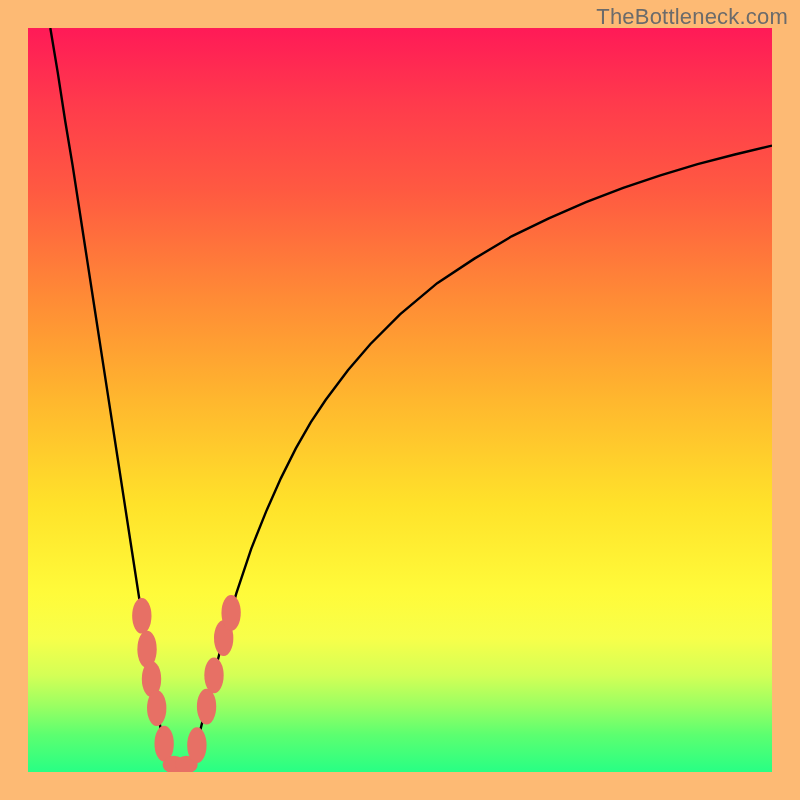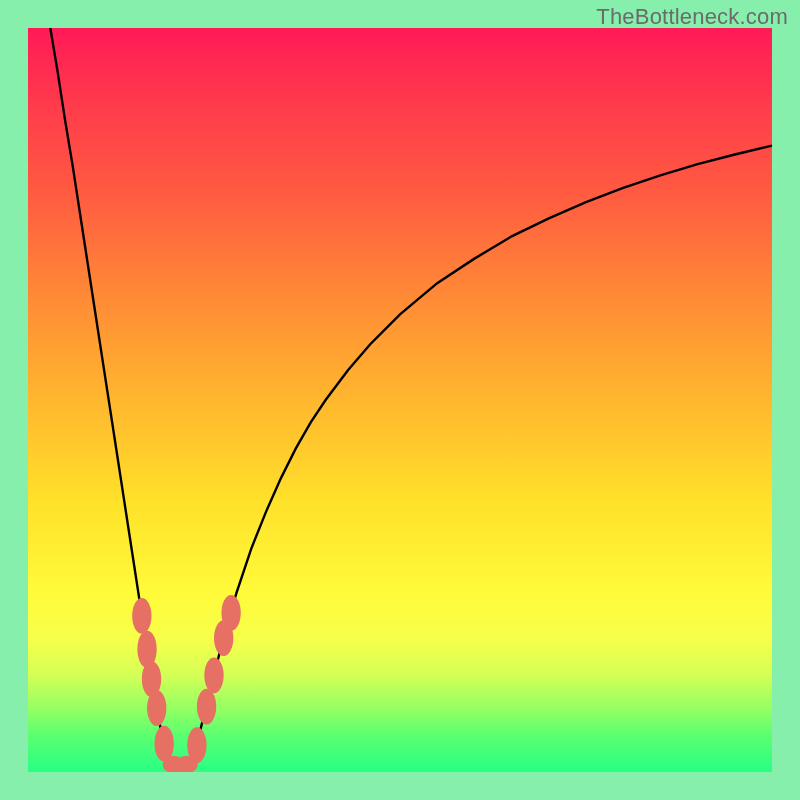--- a/index.html
+++ b/index.html
@@ -10,21 +10,21 @@
     overflow: hidden;
     background: #000;
     font-family: Arial, Helvetica, sans-serif;
   }
   .frame {
     position: absolute;
     top: 0;
     left: 0;
     width: 800px;
     height: 800px;
-    background: #86efac;
+    background: #fdba74;
   }
   .plot-area {
     position: absolute;
     top: 28px;
     left: 28px;
     width: 744px;
     height: 744px;
     
     background: linear-gradient(
       to bottom,

